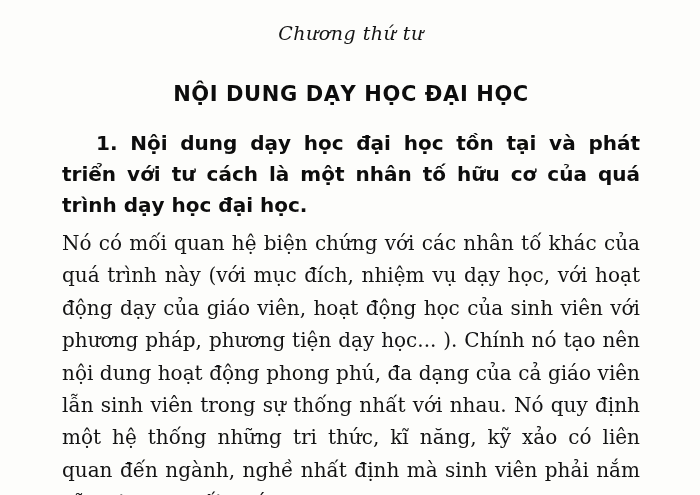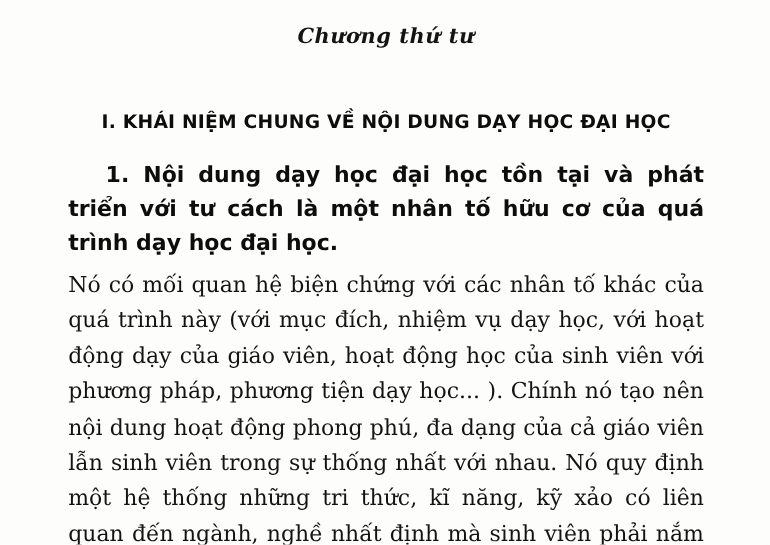--- a/index.html
+++ b/index.html
@@ -23,21 +23,21 @@
     box-sizing: border-box;
   }
   .page-inner {
     padding: 14px 60px 0 62px;
     box-sizing: border-box;
   }
   .chapter-label {
     text-align: center;
     font-family: "DejaVu Serif", serif;
     font-style: italic;
-    font-weight: 700;
+    font-weight: 400;
     font-size: 19px;
     letter-spacing: 0.5px;
     color: #141414;
     margin: 8px 0 0 0;
   }
   .chapter-title {
     text-align: center;
     font-family: "DejaVu Sans", sans-serif;
     font-weight: 700;
     font-size: 21px;
@@ -84,22 +84,22 @@
   }
 </style>
 </head>
 <body>
 
 <div class="page">
   <div class="page-inner">
 
     <div class="chapter-label">Chương thứ tư</div>
 
+    <h1 class="chapter-title">NỘI DUNG DẠY HỌC ĐẠI HỌC</h1>
 
-    <h2 class="section-heading">I. KHÁI NIỆM CHUNG VỀ NỘI DUNG DẠY HỌC ĐẠI HỌC</h2>
 
     <p class="lead-paragraph">1. Nội dung dạy học đại học tồn tại và phát triển với tư cách là một nhân tố hữu cơ của quá trình dạy học đại học.</p>
 
     <p class="body-paragraph">Nó có mối quan hệ biện chứng với các nhân tố khác của quá trình này (với mục đích, nhiệm vụ dạy học, với hoạt động dạy của giáo viên, hoạt động học của sinh viên với phương pháp, phương tiện dạy học... ). Chính nó tạo nên nội dung hoạt động phong phú, đa dạng của cả giáo viên lẫn sinh viên trong sự thống nhất với nhau. Nó quy định một hệ thống những tri thức, kĩ năng, kỹ xảo có liên quan đến ngành, nghề nhất định mà sinh viên phải nắm vững trong suốt quá</p>
 
     <div class="body-paragraph clipped">
       <span>trình đào tạo </span><span class="underlined">phù hợp với mục tiêu đào tạo nói chung, mục</span>
     </div>
 
   </div>

